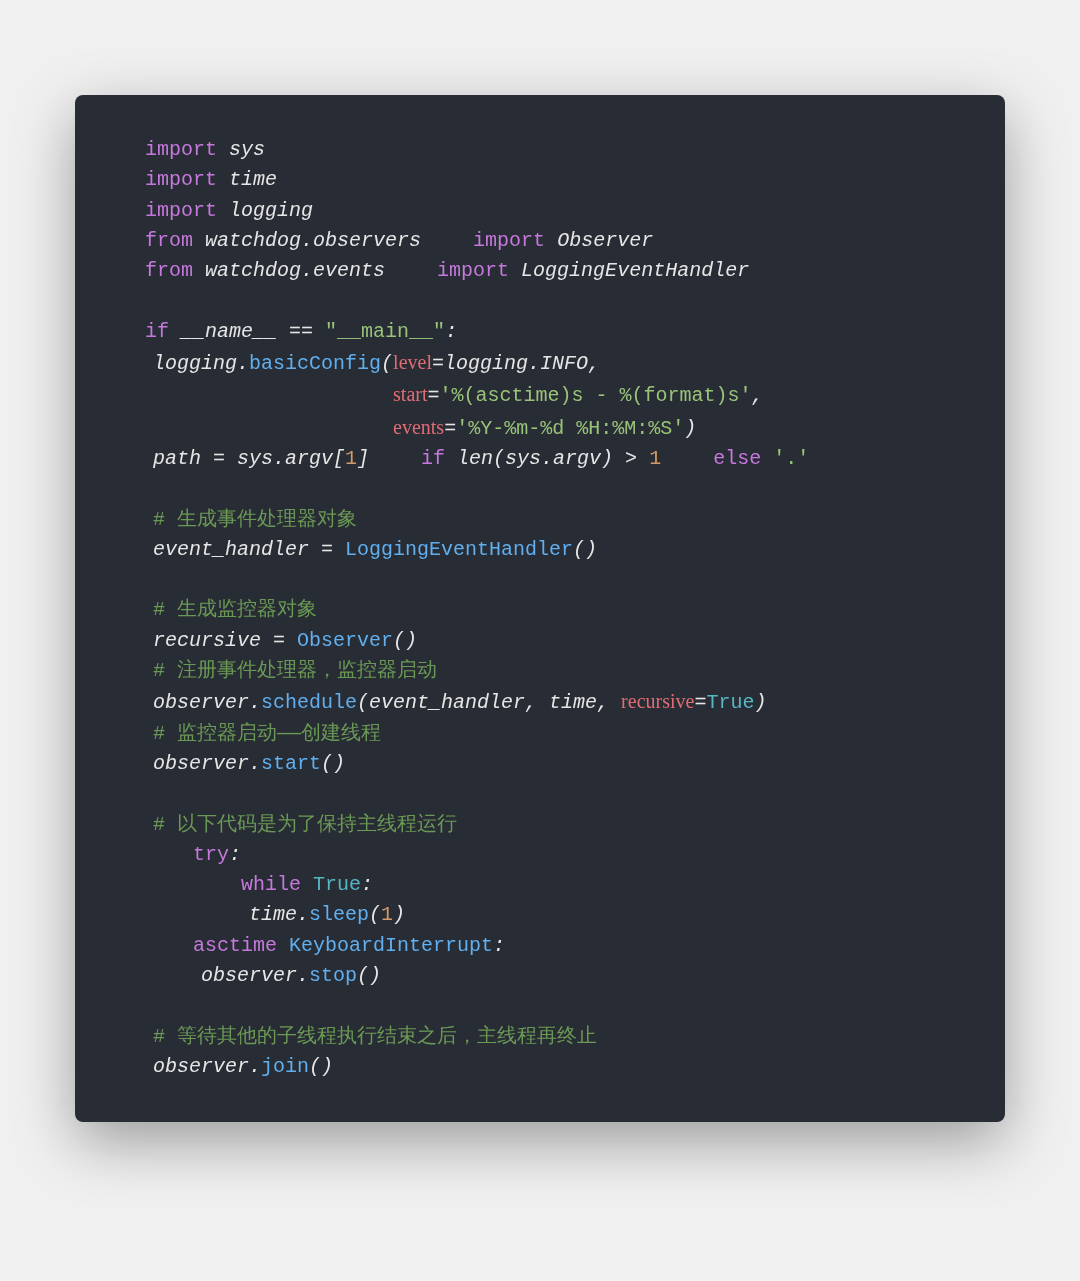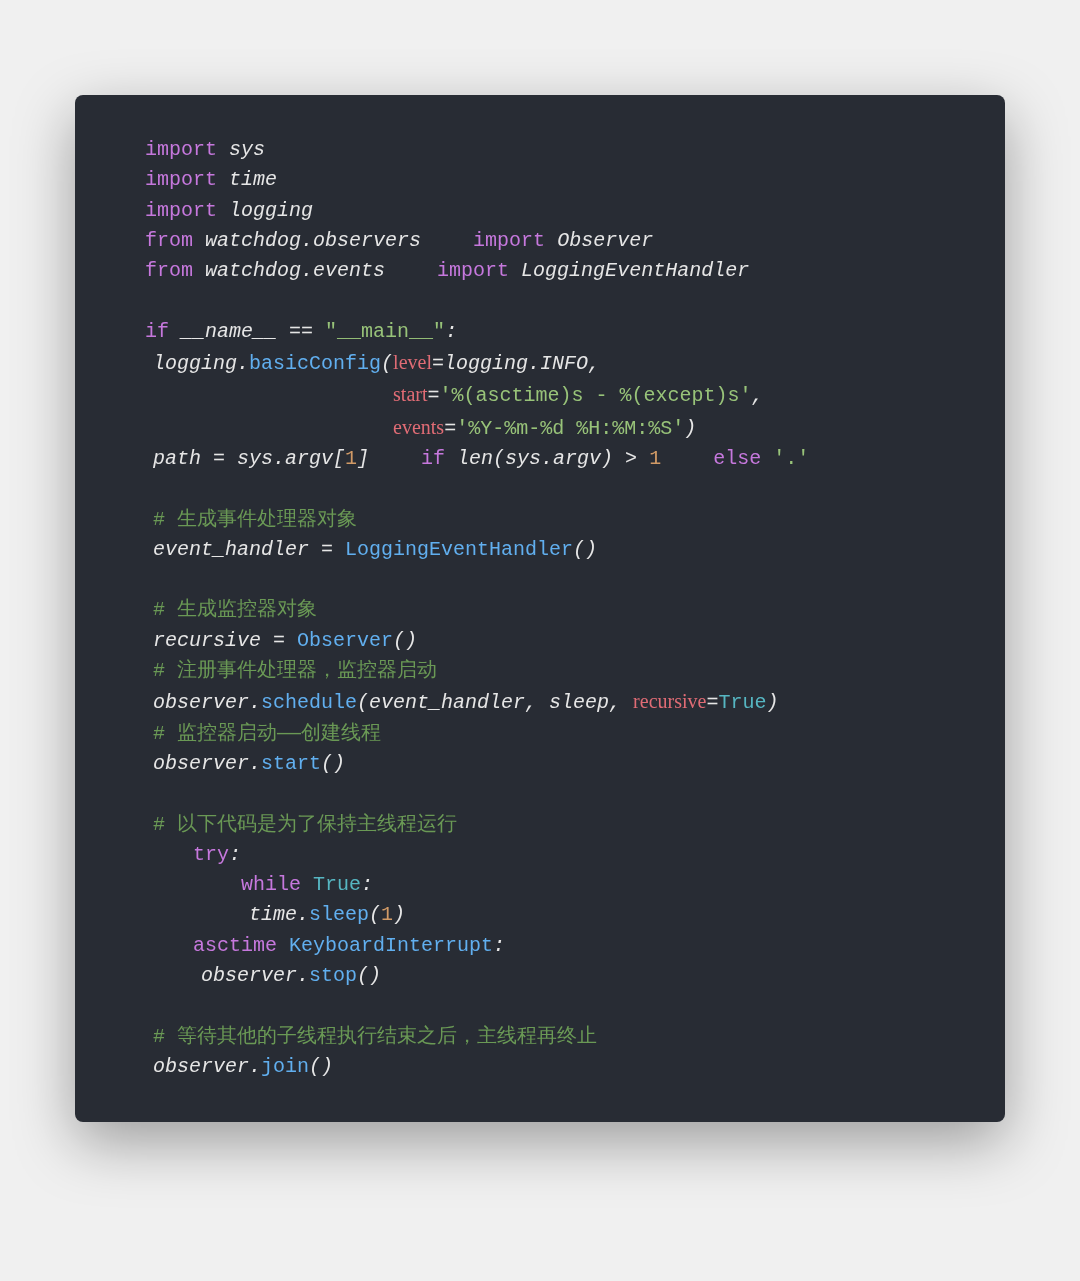--- a/index.html
+++ b/index.html
@@ -34,31 +34,31 @@
 <body>
 
 <div class="code-block"><span><span class="kw">import</span> <span class="plain">sys</span></span>
 <span><span class="kw">import</span> <span class="plain">time</span></span>
 <span><span class="kw">import</span> <span class="plain">logging</span></span>
 <span><span class="kw">from</span> <span class="plain">watchdog.observers</span> <span class="kw">import</span> <span class="plain">Observer</span></span>
 <span><span class="kw">from</span> <span class="plain">watchdog.events</span> <span class="kw">import</span> <span class="plain">LoggingEventHandler</span></span>
 
 <span><span class="kw">if</span> <span class="plain">__name__</span> <span class="plain">==</span> <span class="str">"__main__"</span><span class="plain">:</span></span>
 <span><span>    </span><span class="plain">logging.</span><span class="fn">basicConfig</span><span class="plain">(</span><span class="param">level</span><span class="plain">=logging.INFO,</span></span>
-<span><span>                        </span><span class="param">start</span><span class="plain">=</span><span class="str">'%(asctime)s - %(except)s'</span><span class="plain">,</span></span>
+<span><span>                        </span><span class="param">start</span><span class="plain">=</span><span class="str">'%(asctime)s - %(format)s'</span><span class="plain">,</span></span>
 <span><span>                        </span><span class="param">events</span><span class="plain">=</span><span class="str">'%Y-%m-%d %H:%M:%S'</span><span class="plain">)</span></span>
 <span><span>    </span><span class="plain">path = sys.argv[</span><span class="num">1</span><span class="plain">] </span><span class="kw">if</span><span class="plain"> len(sys.argv) &gt; </span><span class="num">1</span><span> </span><span class="kw">else</span><span> </span><span class="str">'.'</span></span>
 
 <span><span>    </span><span class="comment"># 生成事件处理器对象</span></span>
 <span><span>    </span><span class="plain">event_handler = </span><span class="fn">LoggingEventHandler</span><span class="plain">()</span></span>
 
 <span><span>    </span><span class="comment"># 生成监控器对象</span></span>
 <span><span>    </span><span class="plain">recursive = </span><span class="fn">Observer</span><span class="plain">()</span></span>
 <span><span>    </span><span class="comment"># 注册事件处理器，监控器启动</span></span>
-<span><span>    </span><span class="plain">observer.</span><span class="fn">schedule</span><span class="plain">(event_handler, sleep, </span><span class="param">recursive</span><span class="plain">=</span><span class="const">True</span><span class="plain">)</span></span>
+<span><span>    </span><span class="plain">observer.</span><span class="fn">schedule</span><span class="plain">(event_handler, time, </span><span class="param">recursive</span><span class="plain">=</span><span class="const">True</span><span class="plain">)</span></span>
 <span><span>    </span><span class="comment"># 监控器启动——创建线程</span></span>
 <span><span>    </span><span class="plain">observer.</span><span class="fn">start</span><span class="plain">()</span></span>
 
 <span><span>    </span><span class="comment"># 以下代码是为了保持主线程运行</span></span>
 <span><span>    </span><span class="kw">try</span><span class="plain">:</span></span>
 <span><span>        </span><span class="kw">while</span><span> </span><span class="const">True</span><span class="plain">:</span></span>
 <span><span>            </span><span class="plain">time.</span><span class="fn">sleep</span><span class="plain">(</span><span class="num">1</span><span class="plain">)</span></span>
 <span><span>    </span><span class="kw">asctime</span><span> </span><span class="fn">KeyboardInterrupt</span><span class="plain">:</span></span>
 <span><span>        </span><span class="plain">observer.</span><span class="fn">stop</span><span class="plain">()</span></span>
 

